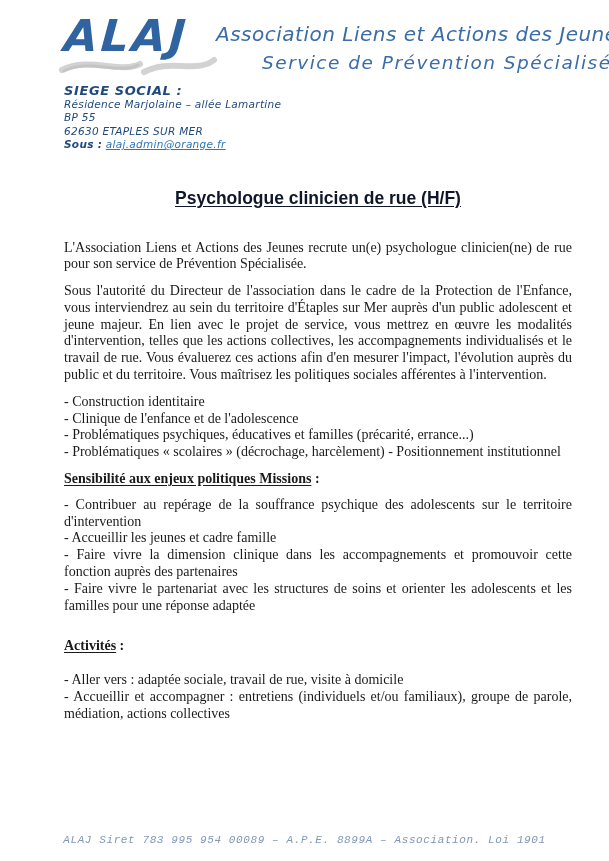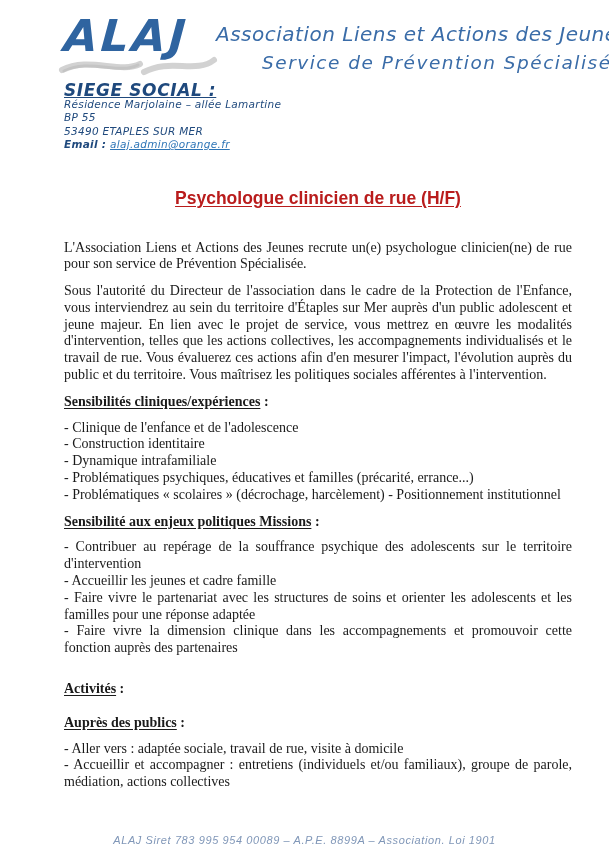--- a/index.html
+++ b/index.html
@@ -38,32 +38,32 @@
   .org-line1 { font-size:20px; letter-spacing:0.5px; white-space:nowrap; }
   .org-line2 { font-size:18.5px; letter-spacing:1.5px; margin-top:6px; padding-right:4px; white-space:nowrap; }
 
   
   .address {
     margin-top:6px;
     font-family:"DejaVu Sans", sans-serif; font-style:italic;
     font-size:10.5px; line-height:13.5px;
     color:#1f497d; letter-spacing:0.3px;
   }
-  .addr-label { font-weight:bold; font-size:17px; letter-spacing:0.6px;text-decoration:underline; }
+  .addr-label { font-weight:bold; font-size:13px; letter-spacing:0.6px; }
   .email-row { white-space:nowrap; }
   .email-label { font-weight:bold; }
   .email-link { color:#2e75b6; text-decoration:underline; cursor:pointer; }
 
   
   .doc-title {
     margin:36px 37px 0 64px;
     text-align:center;
     font-family:"Liberation Sans", sans-serif;
     font-weight:bold; font-size:17.5px;
-    color:#b91c1c;
+    color:#0f172a;
   }
   .doc-title span { text-decoration:underline; text-underline-offset:2px; }
 
   .content {
     margin:31px 37px 0 64px;
     font-size:14px; line-height:16.8px;
     text-align:justify;
   }
   .para { margin:0 0 10px 0; }
   .para.context { margin-bottom:10px; }
@@ -73,21 +73,21 @@
   .sec-heading.tight { margin-bottom:17px; }
   .gap-sm { height:9px; }
 
   .items { margin:0 0 5px 0; }
   .items > div { margin:0; }
 
   
   .footer {
     position:absolute; top:834px; left:0; width:609px;
     text-align:center;
-    font-family:Liberation Sans, sans-serif; font-style:italic;
+    font-family:Liberation Mono, monospace; font-style:italic;
     font-size:11px; letter-spacing:0.6px;
     color:#8097b8;
   }
 </style>
 </head>
 <body>
 
 <div class="page">
 
   <div class="header">
@@ -103,67 +103,60 @@
       <div class="org-names">
         <div class="org-line1">Association Liens et Actions des Jeunes</div>
         <div class="org-line2">Service de Prévention Spécialisée</div>
       </div>
     </div>
 
     <div class="address">
       <div class="addr-label">SIEGE SOCIAL :</div>
       <div>Résidence Marjolaine – allée Lamartine</div>
       <div>BP 55</div>
-      <div>53490 ETAPLES SUR MER</div>
+      <div>62630 ETAPLES SUR MER</div>
       <div class="email-row">
-        <span class="email-label">Email :</span>
+        <span class="email-label">Sous :</span>
         <span> </span>
         <a class="email-link">alaj.admin@orange.fr</a>
       </div>
     </div>
   </div>
 
   <div class="doc-title">
     <span>Psychologue clinicien de rue (H/F)</span>
   </div>
 
   <div class="content">
     <p class="para">L'Association Liens et Actions des Jeunes recrute un(e) psychologue clinicien(ne) de rue pour son service de Prévention Spécialisée.</p>
     <p class="para context">Sous l'autorité du Directeur de l'association dans le cadre de la Protection de l'Enfance, vous interviendrez au sein du territoire d'Étaples sur Mer auprès d'un public adolescent et jeune majeur. En lien avec le projet de service, vous mettrez en œuvre les modalités d'intervention, telles que les actions collectives, les accompagnements individualisés et le travail de rue. Vous évaluerez ces actions afin d'en mesurer l'impact, l'évolution auprès du public et du territoire. Vous maîtrisez les politiques sociales afférentes à l'intervention.</p>
 
-    <div class="sec-heading">
-      <span class="u">Sensibilités cliniques/expériences</span><span> :</span>
-    </div>
     <div class="items">
+        <div>- Construction identitaire</div>
         <div>- Clinique de l'enfance et de l'adolescence</div>
-        <div>- Construction identitaire</div>
-        <div>- Dynamique intrafamiliale</div>
         <div>- Problématiques psychiques, éducatives et familles (précarité, errance...)</div>
         <div>- Problématiques « scolaires » (décrochage, harcèlement) - Positionnement institutionnel</div>
       </div>
 
     <div class="sec-heading">
       <span class="u">Sensibilité aux enjeux politiques Missions</span><span> :</span>
     </div>
     <div class="items">
         <div>- Contribuer au repérage de la souffrance psychique des adolescents sur le territoire d'intervention</div>
         <div>- Accueillir les jeunes et cadre famille</div>
+        <div>- Faire vivre la dimension clinique dans les accompagnements et promouvoir cette fonction auprès des partenaires</div>
         <div>- Faire vivre le partenariat avec les structures de soins et orienter les adolescents et les familles pour une réponse adaptée</div>
-        <div>- Faire vivre la dimension clinique dans les accompagnements et promouvoir cette fonction auprès des partenaires</div>
       </div>
 
     <div class="gap-sm"></div>
 
     <div class="sec-heading tight">
       <span class="u">Activités</span><span> :</span>
     </div>
 
-    <div class="sec-heading">
-      <span class="u">Auprès des publics</span><span> :</span>
-    </div>
     <div class="items">
         <div>- Aller vers : adaptée sociale, travail de rue, visite à domicile</div>
         <div>- Accueillir et accompagner : entretiens (individuels et/ou familiaux), groupe de parole, médiation, actions collectives</div>
       </div>
   </div>
 
   <div class="footer">ALAJ Siret 783 995 954 00089 – A.P.E. 8899A – Association. Loi 1901</div>
 
 </div>
 

